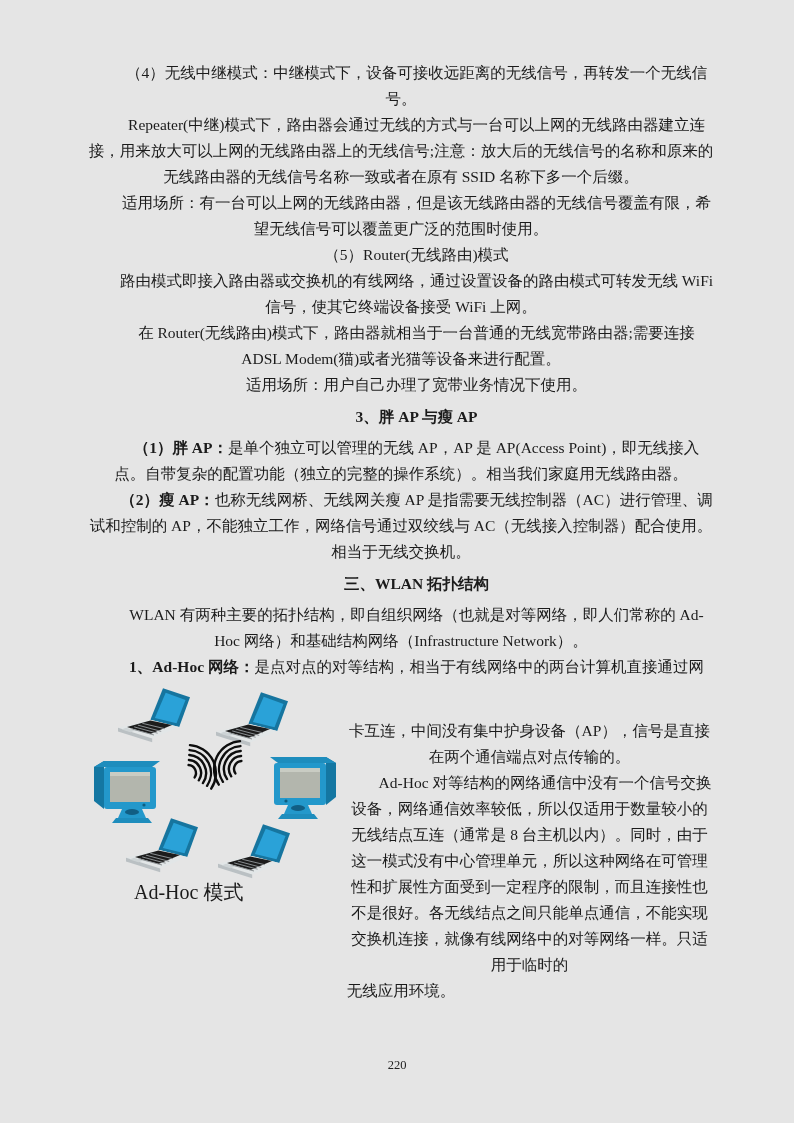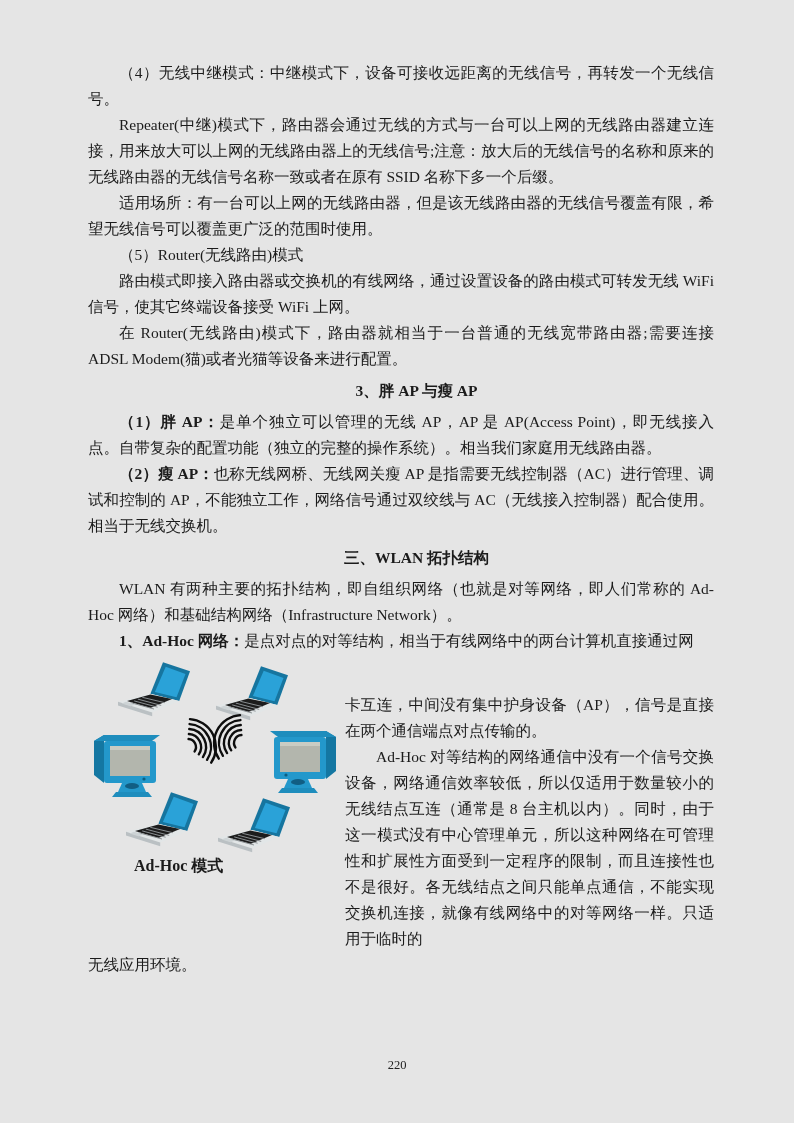--- a/index.html
+++ b/index.html
@@ -8,29 +8,29 @@
     width:794px;height:1123px;
     background:#e5e5e5;
     overflow:hidden;
     font-family:"Liberation Serif","DejaVu Serif",serif;
     color:#1b1b1b;
   }
   .content{
     position:absolute;left:88px;top:60px;width:626px;
     font-size:15.5px;line-height:26px;text-align:justify;
   }
-  .content p{margin:0;text-indent:2em;}
+  .content p{margin:0;text-indent:2em;text-align:center;}
   .content p.heading{font-weight:bold;margin:6px 0 5px 0;text-align:center;}
   .bold{font-weight:bold;}
   .lead-line{white-space:nowrap;text-align:left;overflow:visible;}
   .figure-row{display:flex;align-items:flex-start;margin-top:1px;}
   .figure{flex:0 0 257px;width:257px;}
   .figure svg{display:block;}
   .figure-caption{
-    font-weight:bold;font-size:16px;line-height:18px;
+    font-weight:normal;font-size:20px;line-height:18px;
     padding-left:46px;margin-top:-4px;text-indent:0;
     font-family:"Liberation Serif","DejaVu Serif",serif;
   }
   .col{flex:1 1 auto;min-width:0;}
   .col p.cont{text-indent:0;margin-top:37px;}
   .tail{text-indent:0 !important;}
   .page-number{
     position:absolute;top:1058px;left:0;right:0;
     text-align:center;font-size:12.5px;color:#222;
   }
@@ -40,20 +40,21 @@
 
 <div class="page">
   <div class="content">
 
     <p><span class="bold"></span><span>（4）无线中继模式：中继模式下，设备可接收远距离的无线信号，再转发一个无线信号。</span></p>
     <p><span class="bold"></span><span>Repeater(中继)模式下，路由器会通过无线的方式与一台可以上网的无线路由器建立连接，用来放大可以上网的无线路由器上的无线信号;注意：放大后的无线信号的名称和原来的无线路由器的无线信号名称一致或者在原有 SSID 名称下多一个后缀。</span></p>
     <p><span class="bold"></span><span>适用场所：有一台可以上网的无线路由器，但是该无线路由器的无线信号覆盖有限，希望无线信号可以覆盖更广泛的范围时使用。</span></p>
     <p><span class="bold"></span><span>（5）Router(无线路由)模式</span></p>
     <p><span class="bold"></span><span>路由模式即接入路由器或交换机的有线网络，通过设置设备的路由模式可转发无线 WiFi 信号，使其它终端设备接受 WiFi 上网。</span></p>
     <p><span class="bold"></span><span>在 Router(无线路由)模式下，路由器就相当于一台普通的无线宽带路由器;需要连接 ADSL Modem(猫)或者光猫等设备来进行配置。</span></p>
+    <p><span class="bold"></span><span>适用场所：用户自己办理了宽带业务情况下使用。</span></p>
     <p class="heading"><span class="bold">3、胖 AP 与瘦 AP</span></p>
     <p><span class="bold">（1）胖 AP：</span><span>是单个独立可以管理的无线 AP，AP 是 AP(Access Point)，即无线接入点。自带复杂的配置功能（独立的完整的操作系统）。相当我们家庭用无线路由器。</span></p>
     <p><span class="bold">（2）瘦 AP：</span><span>也称无线网桥、无线网关瘦 AP 是指需要无线控制器（AC）进行管理、调试和控制的 AP，不能独立工作，网络信号通过双绞线与 AC（无线接入控制器）配合使用。相当于无线交换机。</span></p>
     <p class="heading"><span class="bold">三、WLAN 拓扑结构</span></p>
     <p><span class="bold"></span><span>WLAN 有两种主要的拓扑结构，即自组织网络（也就是对等网络，即人们常称的 Ad-Hoc 网络）和基础结构网络（Infrastructure Network）。</span></p>
 
     <p class="lead-line"><span class="bold">1、Ad-Hoc 网络：</span><span>是点对点的对等结构，相当于有线网络中的两台计算机直接通过网</span></p>
 
     <div class="figure-row">
       <div class="figure">

